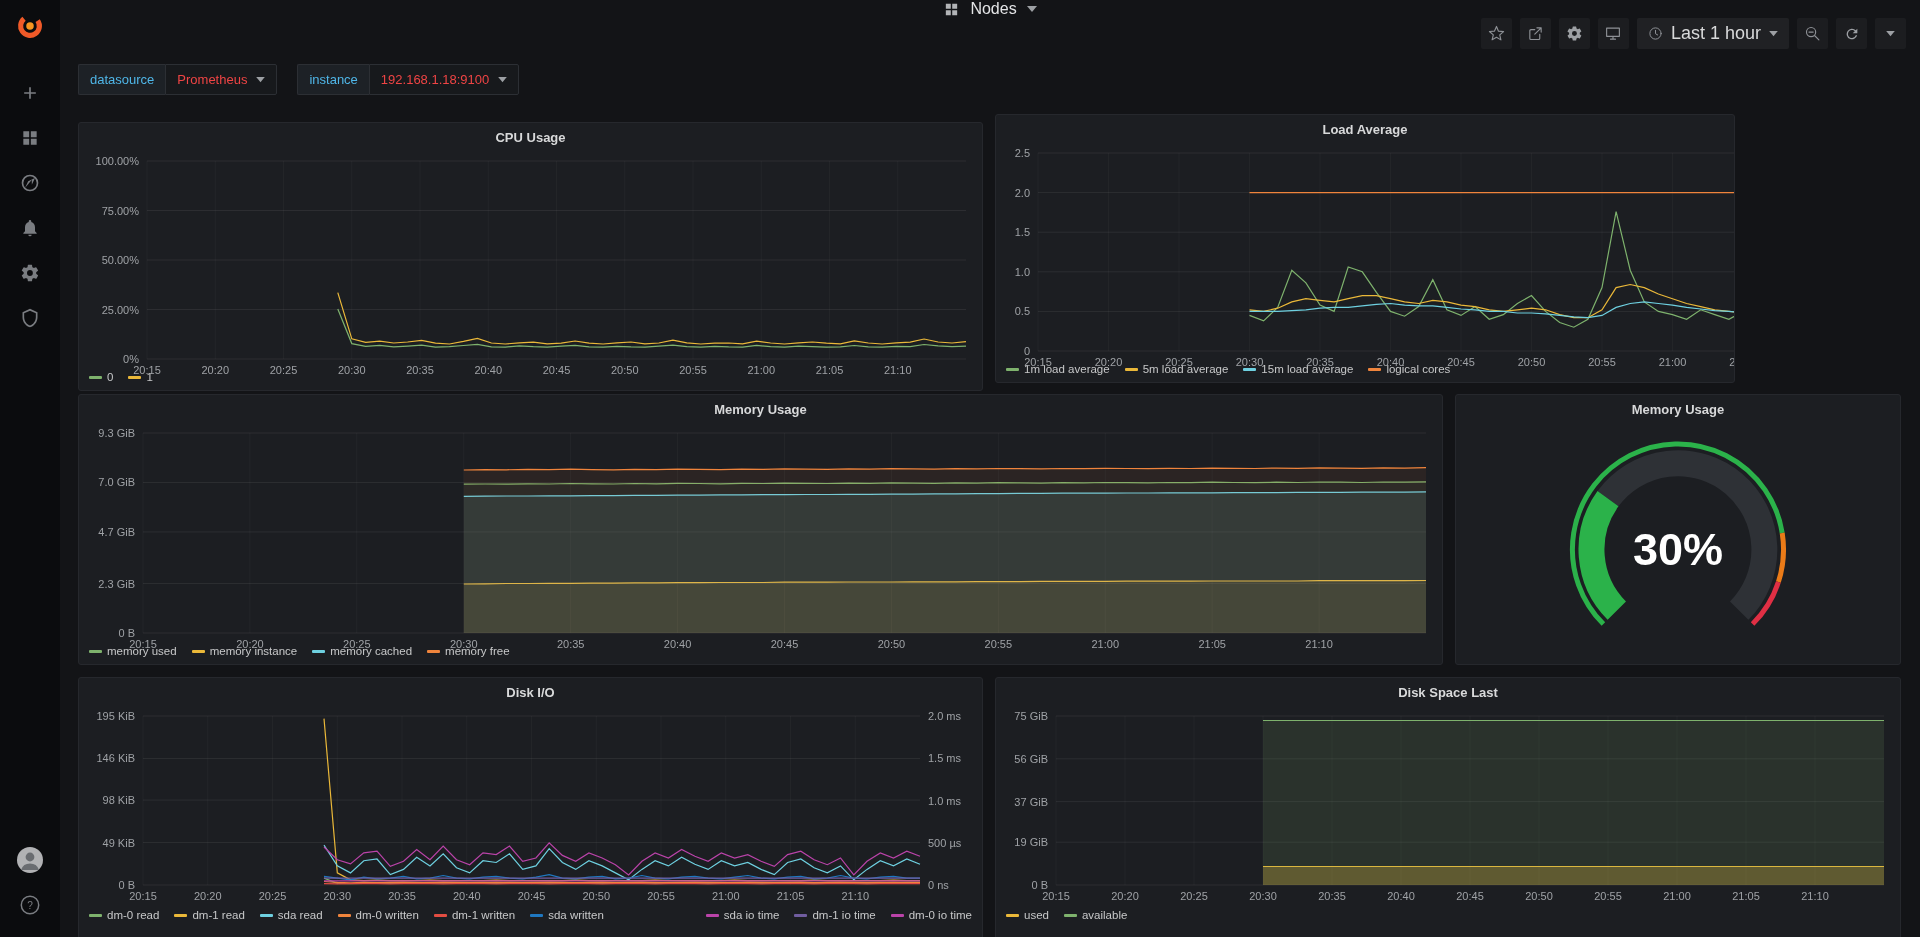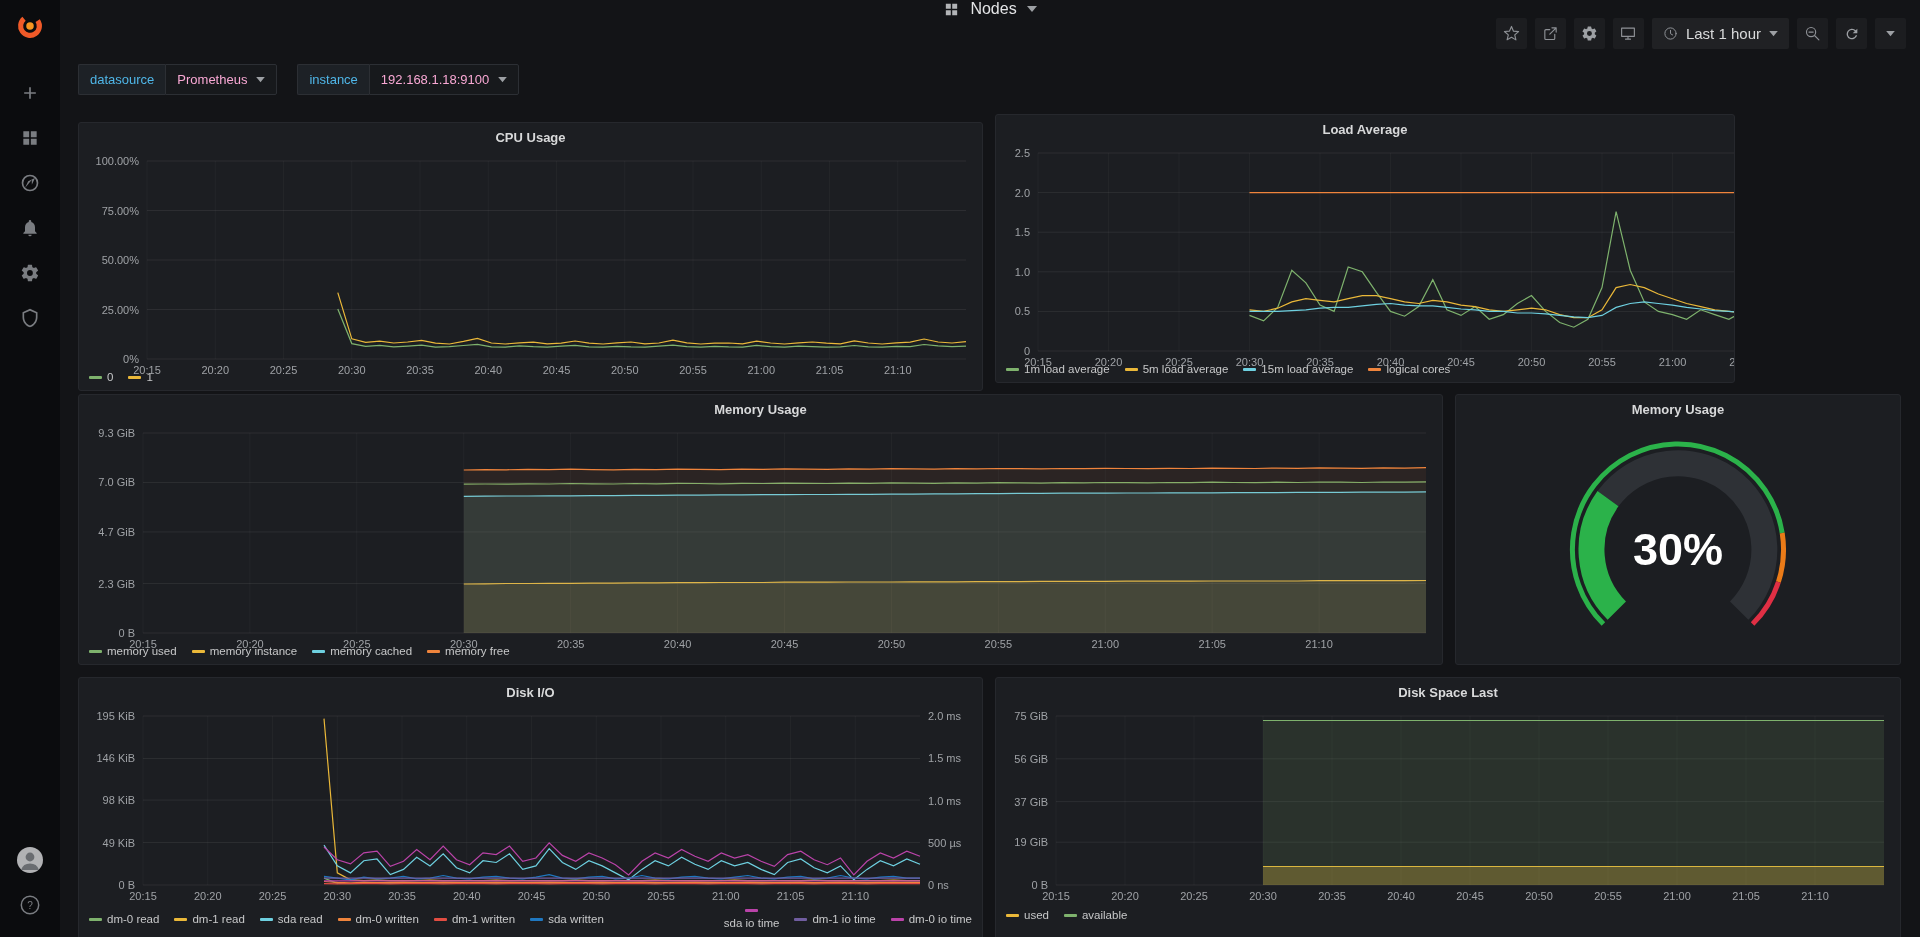--- a/index.html
+++ b/index.html
@@ -30,50 +30,50 @@
   .nav-left { display:flex; align-items:center; gap:10px; cursor:pointer; }
   .nav-title { font-size:16px; color:#e3e4e6; }
   .nav-right { margin-left:auto; display:flex; align-items:center; gap:8px; }
   .nav-btn {
     height:31px; min-width:31px; display:flex; align-items:center; justify-content:center;
     background:rgba(255,255,255,0.04); border:none; border-radius:2px; cursor:pointer; padding:0 6px;
   }
   .timepicker {
     display:flex; align-items:center; gap:8px; height:31px; padding:0 11px;
     background:rgba(255,255,255,0.06); border-radius:2px; cursor:pointer;
-    font-size:15px; color:#d8d9da;
+    font-size:18px; color:#d8d9da;
   }
   
   .submenu { position:absolute; left:78px; top:64px; display:flex; gap:20px; align-items:center; }
   .var { display:flex; align-items:stretch; height:31px; font-size:13px; }
   .var-label {
     display:flex; align-items:center; padding:0 11px; background:#1d2126; color:#4fb6e8;
     border:1px solid #2c2f34; border-right:none; border-radius:2px 0 0 2px; font-size:13px;
   }
   .var-value {
-    display:flex; align-items:center; gap:9px; padding:0 11px; background:#17191c; color:#f9a8d4;
+    display:flex; align-items:center; gap:9px; padding:0 11px; background:#17191c; color:#ef4444;
     border:1px solid #2c2f34; border-radius:0 2px 2px 0; cursor:pointer;
   }
   
   .panel {
     position:absolute; background:#1c1e22; border:1px solid #26282d; border-radius:3px;
     display:flex; flex-direction:column; overflow:hidden;
   }
   .panel-title {
     flex:none; height:28px; display:flex; align-items:center; justify-content:center;
     font-size:13px; font-weight:bold; color:#d8d9da; cursor:pointer;
   }
   .chart { flex:1; position:relative; min-height:0; }
   .chart svg { position:absolute; left:0; top:0; }
   .legend {
     flex:none; display:flex; align-items:center; flex-wrap:wrap;
     padding:3px 10px 7px; font-size:11.5px; color:#c7c8c9; column-gap:15px; row-gap:2px;
   }
   .li { display:inline-flex; align-items:center; gap:5px; cursor:pointer; white-space:nowrap; }
-  .li.ml-auto { margin-left:auto;flex-direction:column; }
+  .li.ml-auto { margin-left:auto; }
   .lc { width:13px; height:3px; border-radius:1px; display:inline-block; }
   .p-cpu    { left:78px;   top:114px; width:905px;  height:269px;margin-top:8px; }
   .p-load   { left:995px;  top:114px; width:740px;  height:269px; }
   .p-mem    { left:78px;   top:394px; width:1365px; height:271px; }
   .p-gauge  { left:1455px; top:394px; width:446px;  height:271px; }
   .p-diskio { left:78px;   top:677px; width:905px;  height:271px; }
   .p-disk   { left:995px;  top:677px; width:906px;  height:271px; }
   .p-diskio .chart, .p-disk .chart { flex:none; height:200px; }
   .ic { stroke:#8e9196; fill:none; stroke-width:1.6; stroke-linecap:round; stroke-linejoin:round; }
   .icf { fill:#8e9196; stroke:none; }

